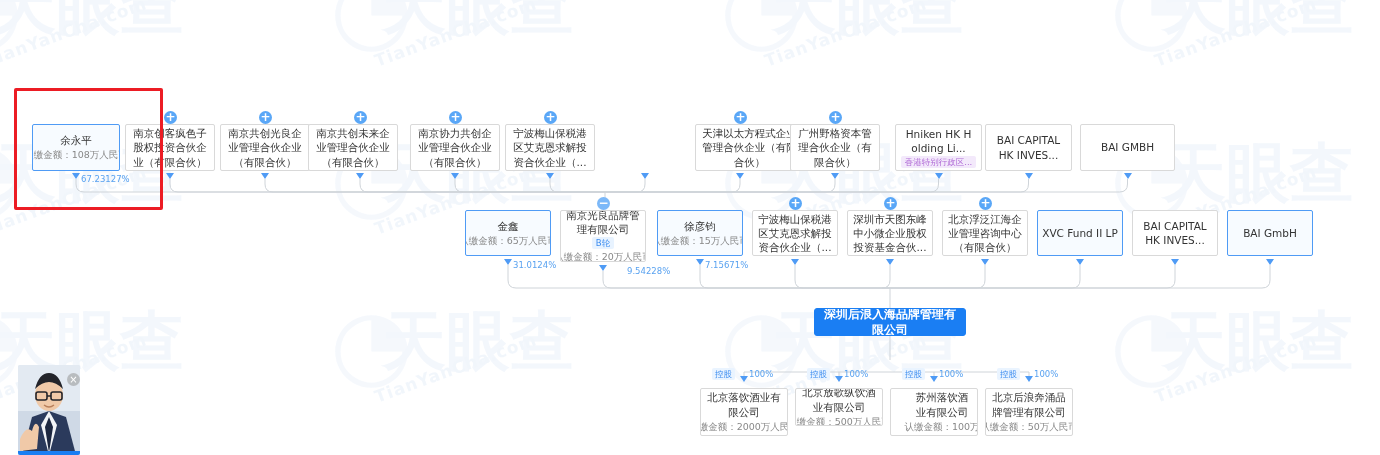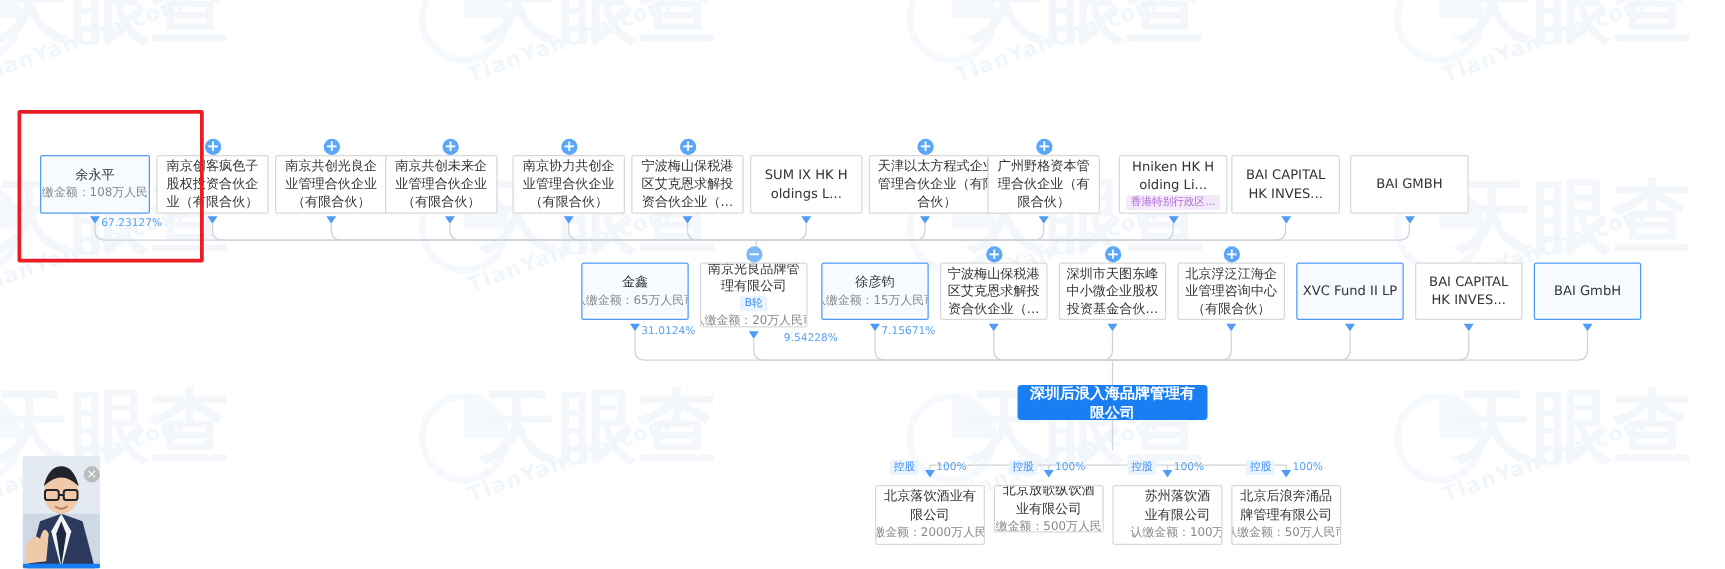--- a/index.html
+++ b/index.html
@@ -190,23 +190,20 @@
     <div class="node" style="left: 410px; top: 124px; width: 90px; height: 47px;">
       <div class="nm">南京协力共创企业管理合伙企业（有限合伙）</div>
     </div>
     <div class="toggle" style="left: 449px; top: 111px;">+</div>
     <div class="arw" style="left: 451px; top: 173px;"></div>
     <div class="node" style="left: 505px; top: 124px; width: 90px; height: 47px;">
       <div class="nm">宁波梅山保税港区艾克恩求解投资合伙企业（...</div>
     </div>
     <div class="toggle" style="left: 544px; top: 111px;">+</div>
     <div class="arw" style="left: 546px; top: 173px;"></div>
-    <div class="node" style="left: 600px; top: 124px; width: 90px; height: 47px;">
-      <div class="nm">SUM IX HK H oldings L...</div>
-    </div>
     <div class="arw" style="left: 641px; top: 173px;"></div>
     <div class="node" style="left: 695px; top: 124px; width: 109px; height: 47px;">
       <div class="nm">天津以太方程式企业管理合伙企业（有限合伙）</div>
     </div>
     <div class="toggle" style="left: 734px; top: 111px;">+</div>
     <div class="arw" style="left: 736px; top: 173px;"></div>
     <div class="node" style="left: 790px; top: 124px; width: 90px; height: 47px;">
       <div class="nm">广州野格资本管理合伙企业（有限合伙）</div>
     </div>
     <div class="toggle" style="left: 829px; top: 111px;">+</div>

